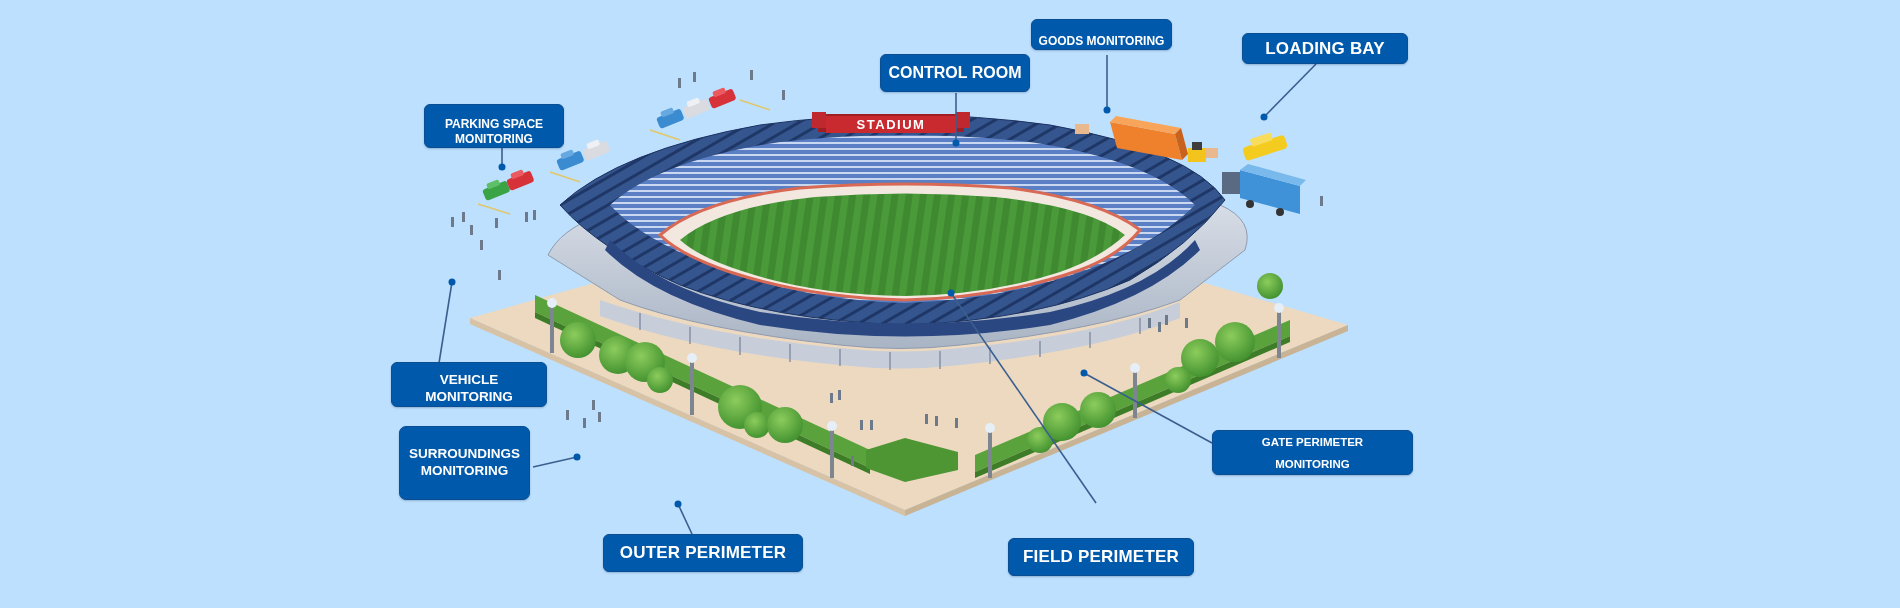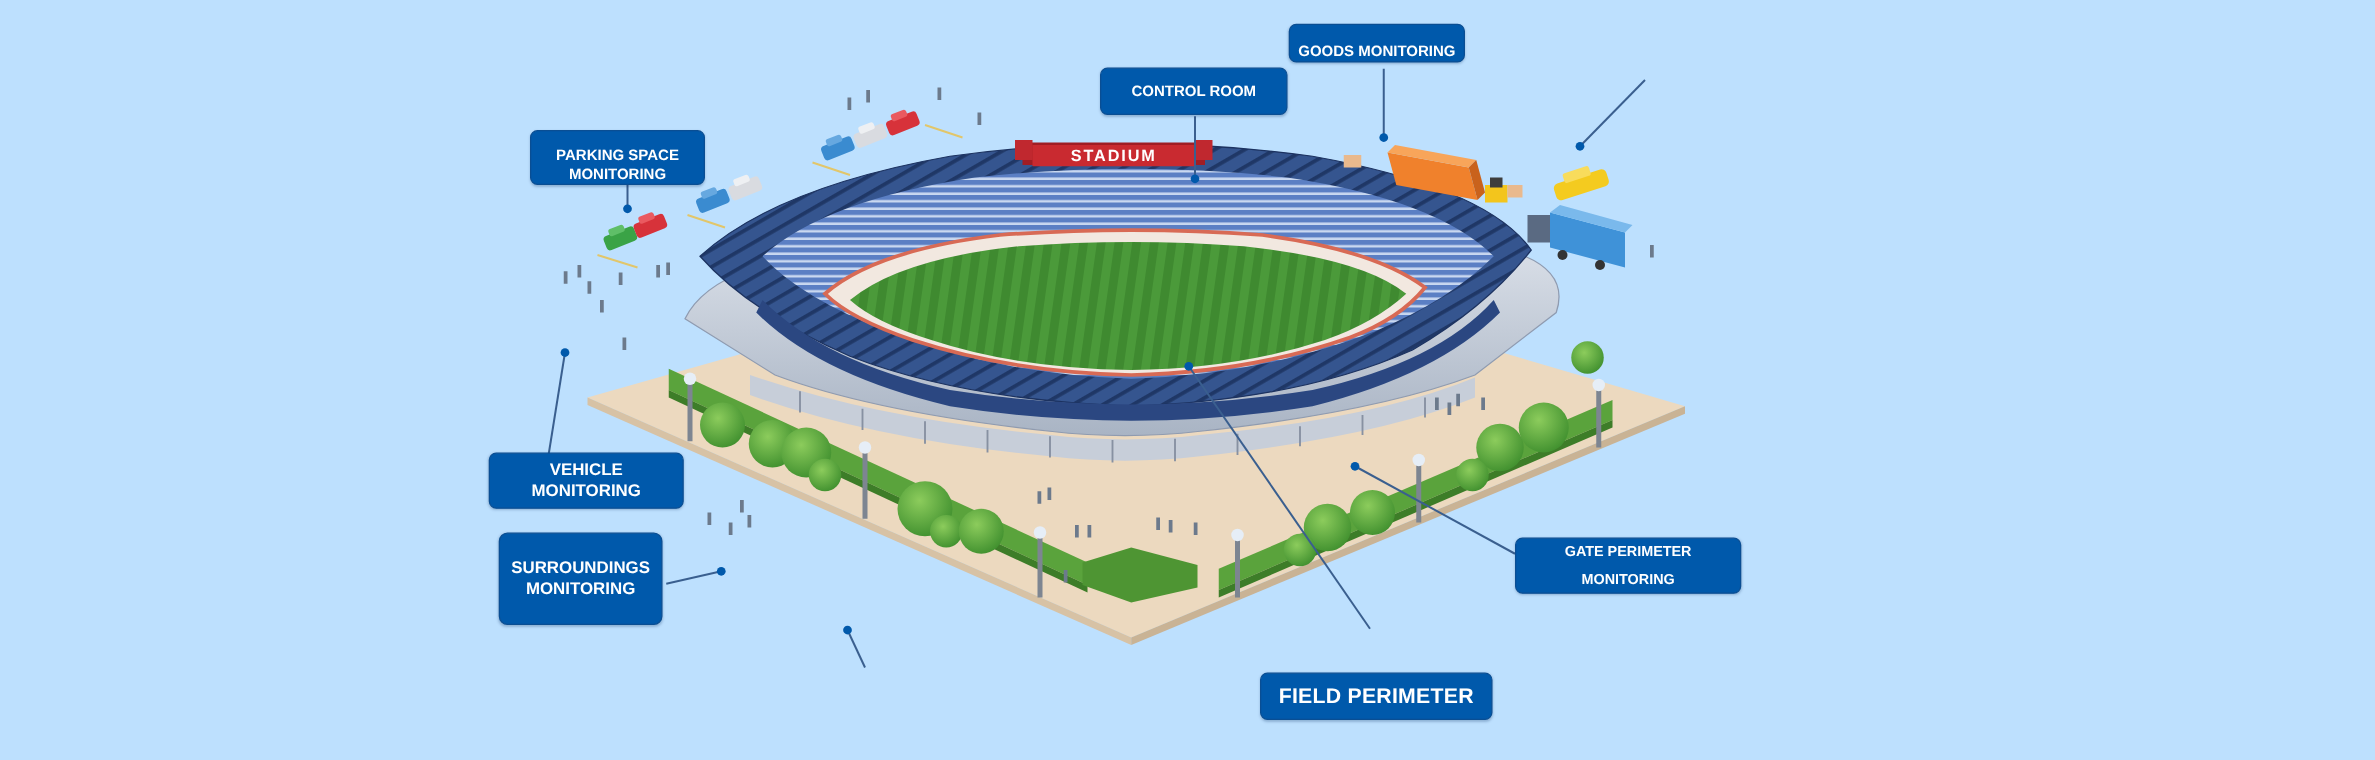--- a/index.html
+++ b/index.html
@@ -21,21 +21,21 @@
     display:flex; flex-direction:column; align-items:center; justify-content:center;
     text-align:center;
     font-weight:bold;
     line-height:1.25;
     cursor:pointer;
     box-sizing:border-box;
   }
   .label span { display:block; }
   .fs-sm { font-size:12px;justify-content:flex-end; }
   .fs-md { font-size:13.5px; }
-  .fs-lg { font-size:12px;align-items:center; }
+  .fs-lg { font-size:16px;align-items:center; }
   .fs-xl { font-size:17px; letter-spacing:0.2px; }
   .gate-lines span { line-height:22px; font-size:11.5px; }
 </style>
 </head>
 <body>
 
 <div class="canvas">
 
   <svg class="illustration" viewBox="0 0 1900 608" xmlns="http://www.w3.org/2000/svg">
     <defs>
@@ -263,34 +263,40 @@
   </div>
 
   <div class="label fs-lg" style="left:880px; top:54px; width:150px; height:38px;">
     <span>CONTROL ROOM</span>
   </div>
 
   <div class="label fs-sm" style="left:1031px; top:19px; width:141px; height:31px;">
     <span>GOODS MONITORING</span>
   </div>
 
-
-  <div class="label fs-md" style="left:391px; top:362px; width:156px; height:45px;">
+  <div class="label fs-xl" style="left:1242px; top:33px; width:166px; height:31px;">
+    <span>LOADING BAY</span>
+  </div>
+
+  <div class="label fs-md" style="left:391px; top:362px; width:156px; height:45px;justify-content:flex-end;">
     <span>VEHICLE</span>
     <span>MONITORING</span>
   </div>
 
   <div class="label fs-md" style="left:399px; top:426px; width:131px; height:74px; border-radius:7px;">
     <span>SURROUNDINGS</span>
     <span>MONITORING</span>
   </div>
 
+  <div class="label fs-xl" style="left:603px; top:534px; width:200px; height:38px;">
+    <span>OUTER PERIMETER</span>
+  </div>
 
   <div class="label fs-xl" style="left:1008px; top:502px; width:186px; height:38px;margin-top:36px;">
     <span>FIELD PERIMETER</span>
   </div>
 
-  <div class="label gate-lines" style="left:1212px; top:430px; width:181px; height:45px;">
+  <div class="label gate-lines" style="left:1212px; top:430px; width:201px; height:45px;">
     <span>GATE PERIMETER</span>
     <span>MONITORING</span>
   </div>
 
 </div>
 
 </body></html>

